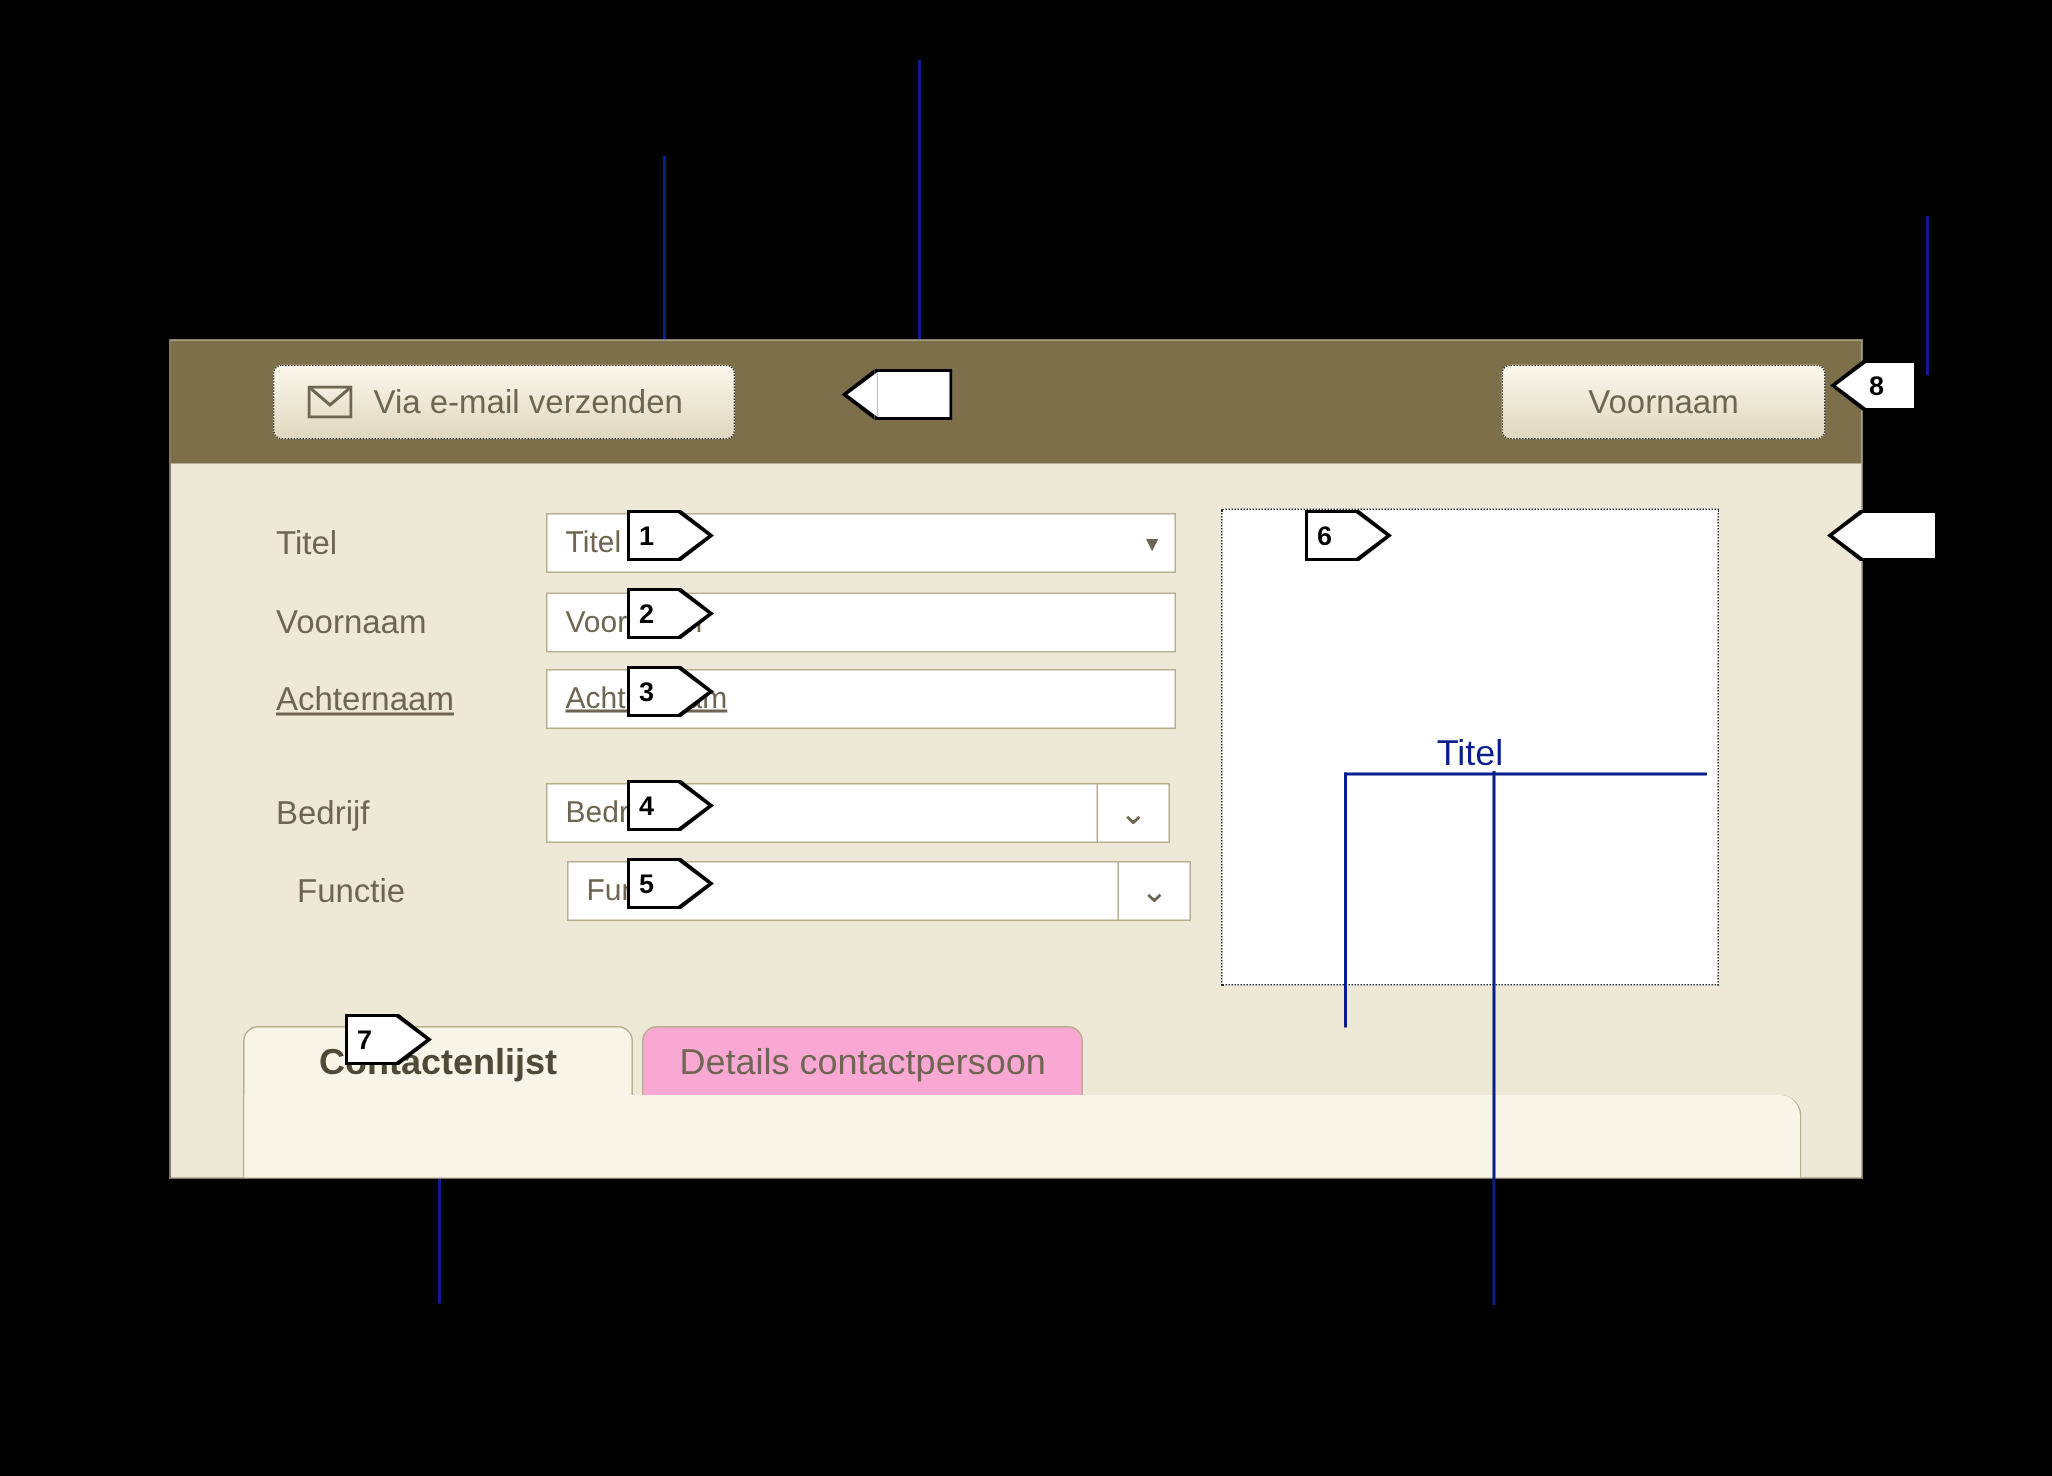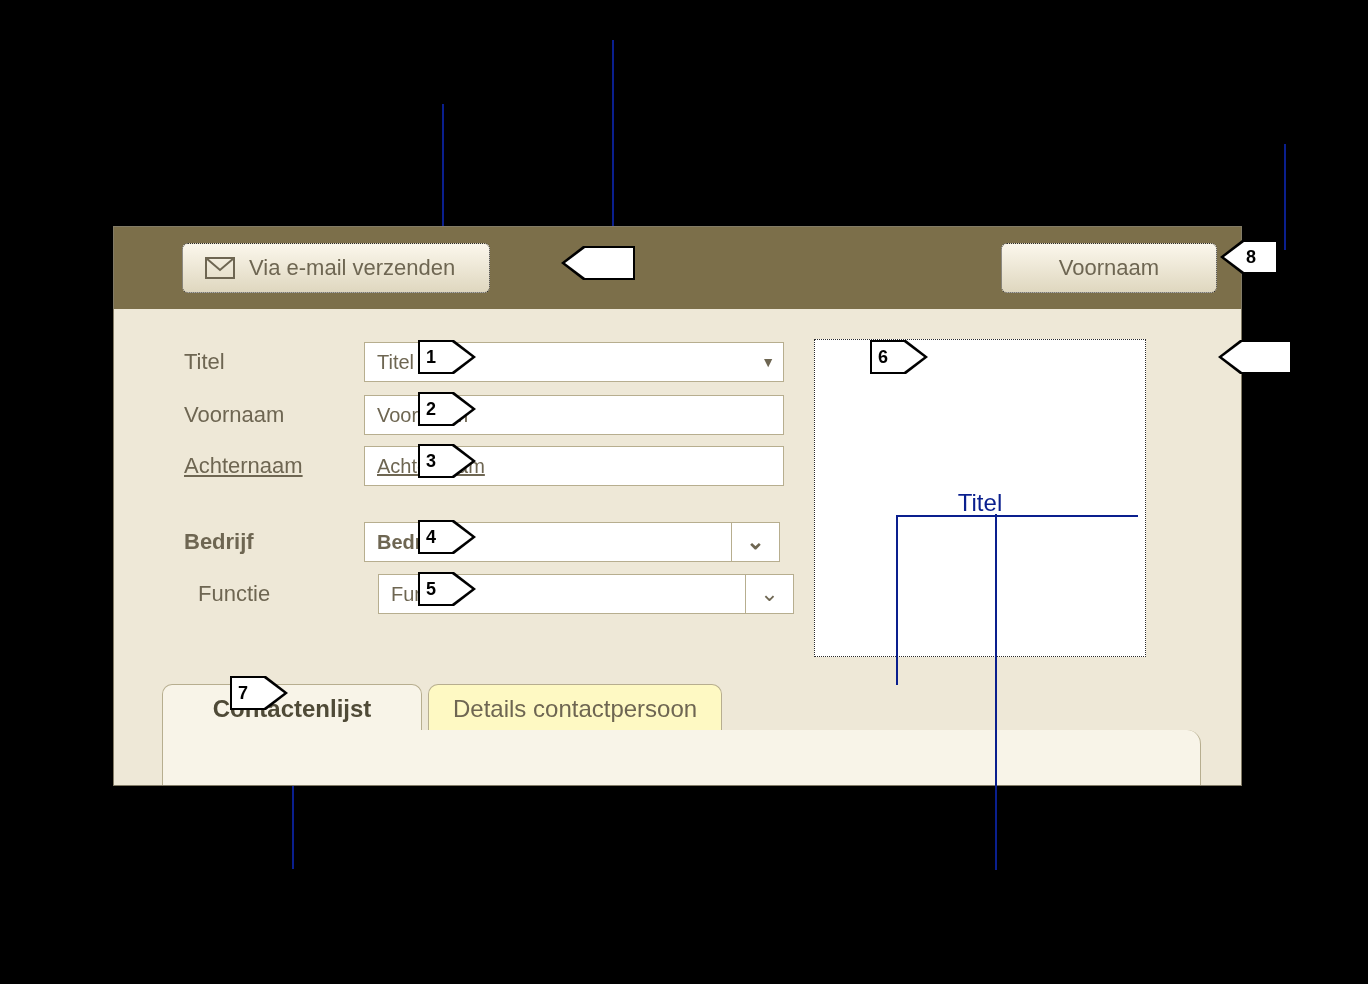--- a/index.html
+++ b/index.html
@@ -79,21 +79,21 @@
     width: 48px; height: 40px;
     border: 1px solid #B7AE8F;
     border-left: none;
     background: #FFFFFF;
     display:flex; align-items:center; justify-content:center;
     color:#6E6652;
   }
   .row-title  { top: 114px; }
   .row-first  { top: 167px; }
   .row-last   { top: 218px; text-decoration: underline; }
-  .row-comp   { top: 294px; font-weight: bold; }
+  .row-comp   { top: 294px; }
   .row-func   { top: 346px; margin-left: 14px; }
 
   .title-fld { width: 420px; position: relative; }
   .title-caret {
     position: absolute; right: 8px; top: 50%; transform: translateY(-50%);
     color:#6E6652; font-size:14px;
   }
 
   .photo-box {
     position: absolute;
@@ -129,21 +129,21 @@
     border-top-left-radius: 10px;
     border-top-right-radius: 10px;
     display:flex; align-items:center; justify-content:center;
     font-size: 24px;
     color:#6E6652;
     padding: 0 24px;
     margin-right: 6px;
     cursor: pointer;
   }
   .tab.active { background:#F8F4E8; color:#4F4A37; font-weight:700; }
-  .tab.inactive { background:#fef9c3; }
+  .tab.inactive { background:#f9a8d4; }
   .tab-panel {
     position:absolute;
     left: 48px; right: 40px;
     top: 503px;
     height: 70px;
     background:#F8F4E8;
     border:1px solid #B7AE8F;
     border-top:none;
     border-top-right-radius: 14px;
   }

